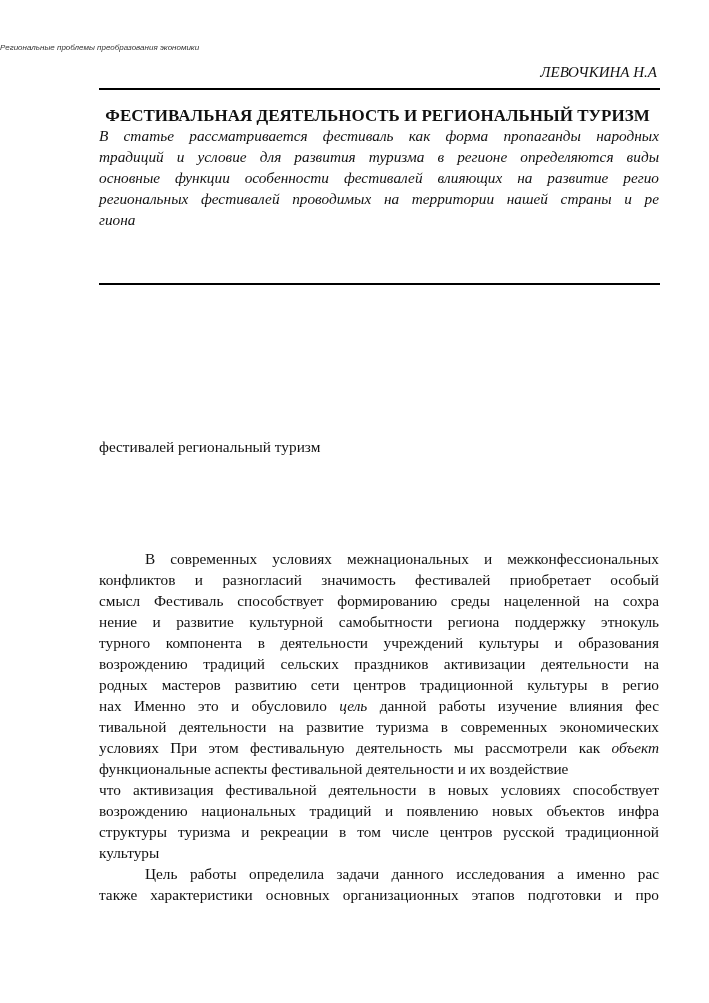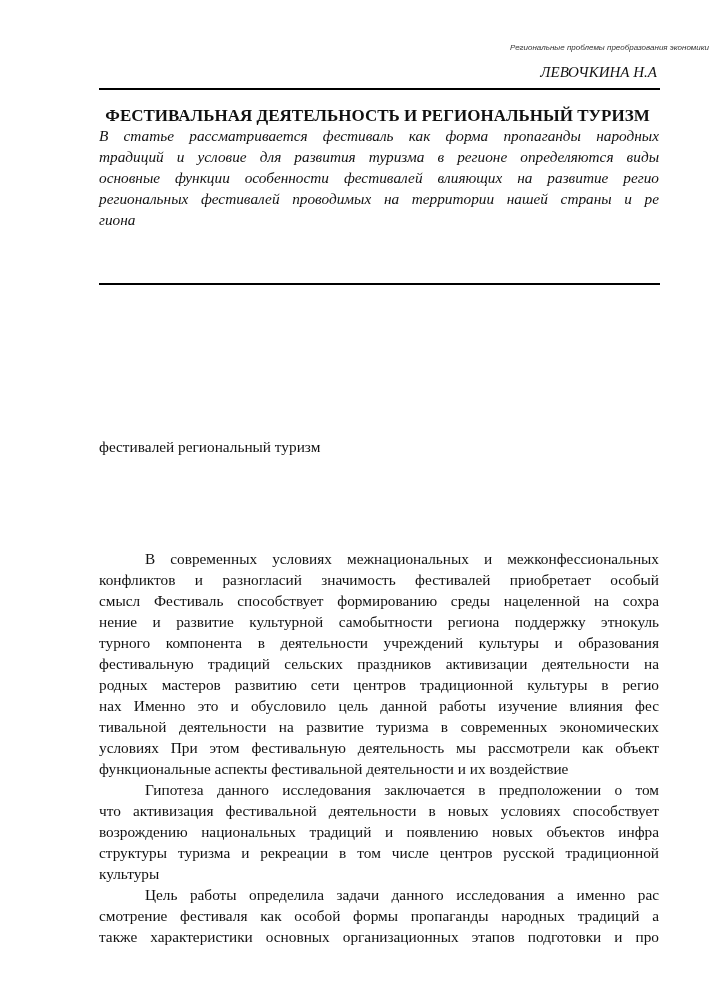--- a/index.html
+++ b/index.html
@@ -1,33 +1,33 @@
 <!DOCTYPE html>
 <html><head>
 <meta charset="utf-8">
 <style>
   html, body { margin: 0; padding: 0; background: #fff; }
   body { width: 709px; height: 1003px; position: relative; overflow: hidden; color: #111; }
   .serif { font-family: "Liberation Serif", "DejaVu Serif", serif; }
   .sans { font-family: "Liberation Sans", "DejaVu Sans", sans-serif; }
-  #running-header { position: absolute; top: 43px; left: 0; width: 709px; text-align: right; font-size: 8px; font-style: italic; color: #333; }
+  #running-header { position: absolute; top: 43px; left: 0; width: 709px; text-align: left; font-size: 8px; font-style: italic; color: #333; }
   #author { position: absolute; top: 64px; right: 52px; font-size: 15px; font-style: italic; }
   .rule { position: absolute; left: 99px; width: 561px; height: 1px; background: #000; }
   #rule-top { top: 88px; height: 1.5px; }
   #rule-abstract { top: 283px; height: 1.5px; }
   #title { position: absolute; top: 106px; left: 94px; width: 567px; text-align: center; font-weight: bold; font-size: 17px; white-space: nowrap; }
   .block { position: absolute; left: 99px; width: 560px; font-size: 15.3px; line-height: 21px; }
   #abstract { top: 125px; font-style: italic; }
   #keywords { top: 436px; }
   #body { top: 548px; }
   .line { display: block; white-space: nowrap; text-align: justify; text-align-last: justify; height: 21px; }
   .line.last { text-align-last: left; }
   .indent { padding-left: 46px; }
   .kw-label { font-weight: bold; }
-  .it { }
+  .it { font-style: italic; }
 </style>
 </head>
 <body>
 
 <div id="running-header" class="sans">Региональные проблемы преобразования экономики</div>
 <div id="author" class="serif">ЛЕВОЧКИНА Н.А</div>
 <div id="rule-top" class="rule"></div>
 
 <div id="title" class="serif">ФЕСТИВАЛЬНАЯ  ДЕЯТЕЛЬНОСТЬ И РЕГИОНАЛЬНЫЙ ТУРИЗМ</div>
 
@@ -44,27 +44,25 @@
 <div id="keywords" class="block serif">
   <span class="line last">фестивалей  региональный туризм</span>
 </div>
 
 <div id="body" class="block serif">
   <span class="line indent">В современных условиях  межнациональных и межконфессиональных</span>
   <span class="line">конфликтов  и  разногласий     значимость  фестивалей  приобретает  особый</span>
   <span class="line">смысл  Фестиваль способствует формированию среды  нацеленной на сохра</span>
   <span class="line">нение и развитие культурной самобытности региона  поддержку  этнокуль</span>
   <span class="line">турного  компонента  в  деятельности  учреждений  культуры  и  образования</span>
-  <span class="line">фестивальную традиций сельских праздников  активизации деятельности на</span>
+  <span class="line">возрождению традиций сельских праздников  активизации деятельности на</span>
   <span class="line">родных мастеров  развитию сети центров  традиционной культуры в регио</span>
   <span class="line"><span>нах  Именно это и обусловило </span><span class="it">цель</span><span>  данной работы    изучение влияния  фес</span></span>
   <span class="line">тивальной деятельности на развитие туризма в современных экономических</span>
   <span class="line"><span>условиях  При этом фестивальную деятельность мы рассмотрели  как </span><span class="it">объект</span></span>
   <span class="line last">функциональные аспекты фестивальной деятельности  и их воздействие</span>
-  <span class="line indent"><span class="it">Гипотеза</span><span> данного исследования заключается в предположении о том</span></span>
   <span class="line">что активизация фестивальной деятельности в новых  условиях способствует</span>
   <span class="line">возрождению национальных традиций и появлению новых объектов инфра</span>
   <span class="line">структуры туризма и рекреации  в том числе центров русской традиционной</span>
   <span class="line last">культуры</span>
   <span class="line indent">Цель работы определила  задачи данного исследования  а именно рас</span>
-  <span class="line">смотрение фестиваля как особой  формы пропаганды народных традиций  а</span>
   <span class="line">также характеристики  основных организационных этапов подготовки и про</span>
 </div>
 
 </body></html>

